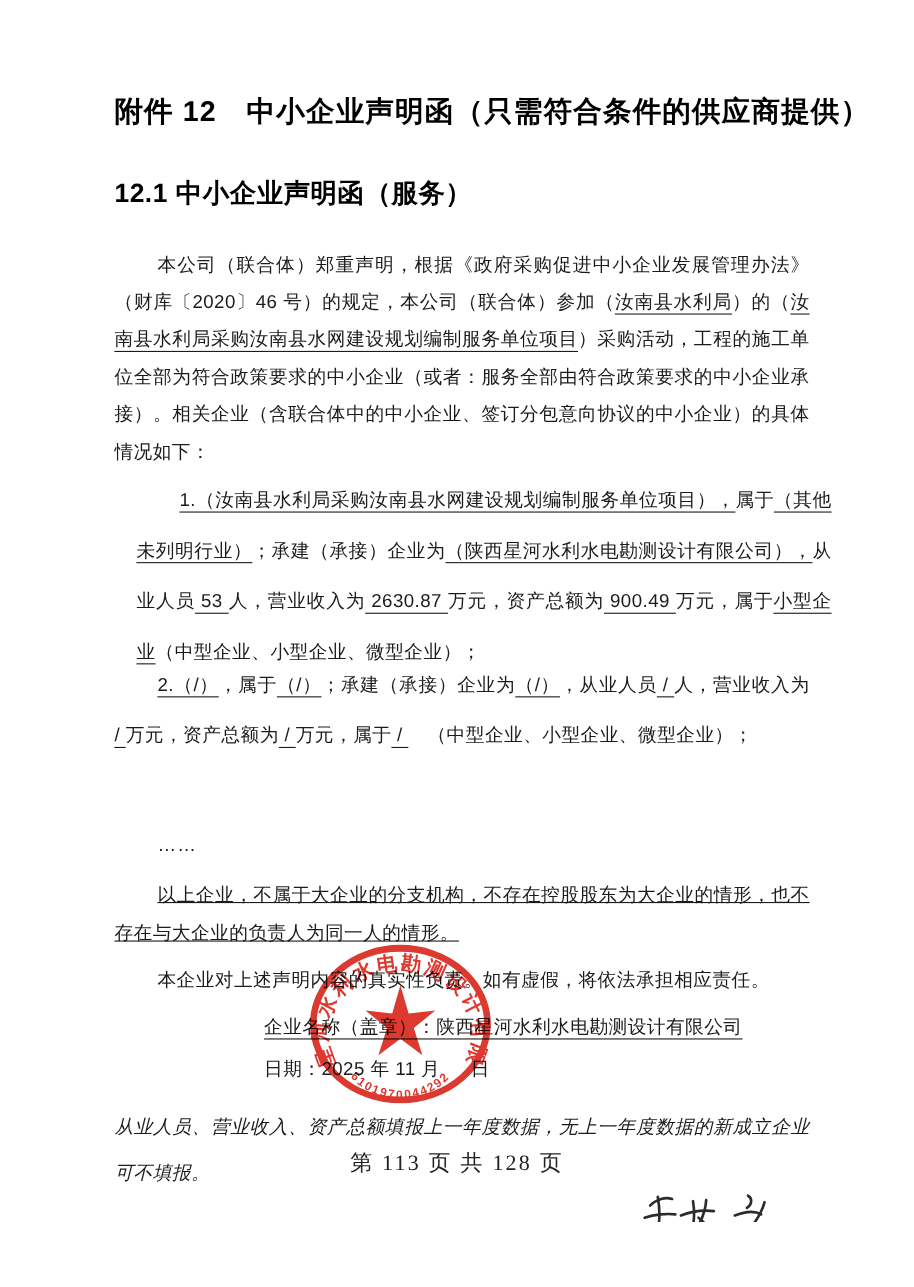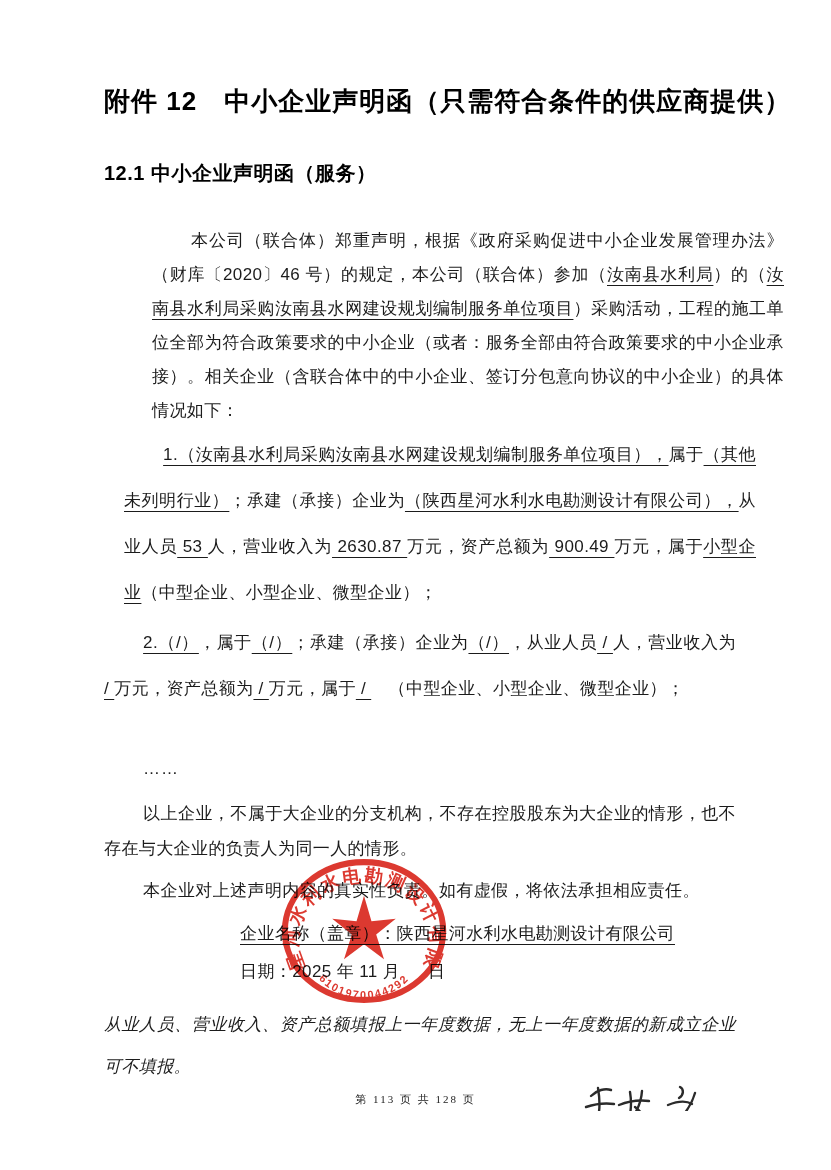--- a/index.html
+++ b/index.html
@@ -12,48 +12,48 @@
     overflow:hidden;
     border-right:1px solid #ededed;
   }
   .doc-title{
     position:absolute;left:104px;top:84px;margin:0;
     font-size:26px;font-weight:bold;letter-spacing:1px;color:#000;
     white-space:nowrap;
   }
   .section-title{
     position:absolute;left:104px;top:160px;margin:0;
-    font-size:20px;font-weight:bold;letter-spacing:.5px;color:#000;
+    font-size:24px;font-weight:bold;letter-spacing:.5px;color:#000;
   }
   .body-col{position:absolute;left:104px;top:0;width:632px;}
   .para{
     position:absolute;left:0;width:632px;margin:0;
     font-size:17px;text-align:justify;letter-spacing:.4px;
   }
   .indent2{text-indent:2.3em;}
   .tight{line-height:34px;}
   .loose{line-height:46px;}
   .u{text-decoration:underline;text-underline-offset:5px;text-decoration-thickness:1px;}
-  .p1{top:224px;margin-left:48px;}
+  .p1{top:224px;}
   .p2{top:432px;margin-left:20px;}
-  .p3{top:620px;}
+  .p3{top:600px;}
   .p4{top:752px;line-height:34px;letter-spacing:1px;}
-  .p5{top:796px;line-height:35px;}
+  .p5{top:796px;line-height:35px;text-decoration:underline;}
   .p6{top:873px;line-height:35px;}
   .sig-line{
     position:absolute;left:240px;margin:0;
     font-size:17px;letter-spacing:.4px;white-space:pre;
   }
   .sig1{top:922px;}
   .sig2{top:960px;}
   .footnote{top:1004px;line-height:42px;text-indent:0;font-style:italic;}
   .page-footer{
-    position:absolute;left:0;top:1092px;width:831px;
+    position:absolute;left:0;top:1044px;width:831px;
     text-align:center;font-family:"Liberation Serif",serif;
-    font-size:11px;color:#222;letter-spacing:2px;
+    font-size:20px;color:#222;letter-spacing:2px;
   }
   .stamp{
     position:absolute;left:277px;top:855px;width:174px;height:152px;
     mix-blend-mode:multiply;opacity:.92;
   }
   .stamp text{font-family:"Liberation Sans",sans-serif;font-weight:bold;}
   .handwriting{
     position:absolute;left:583px;top:1080px;width:132px;height:64px;
   }
   .handwriting path{fill:none;stroke:#2b2b2b;stroke-width:2.4;stroke-linecap:round;}

